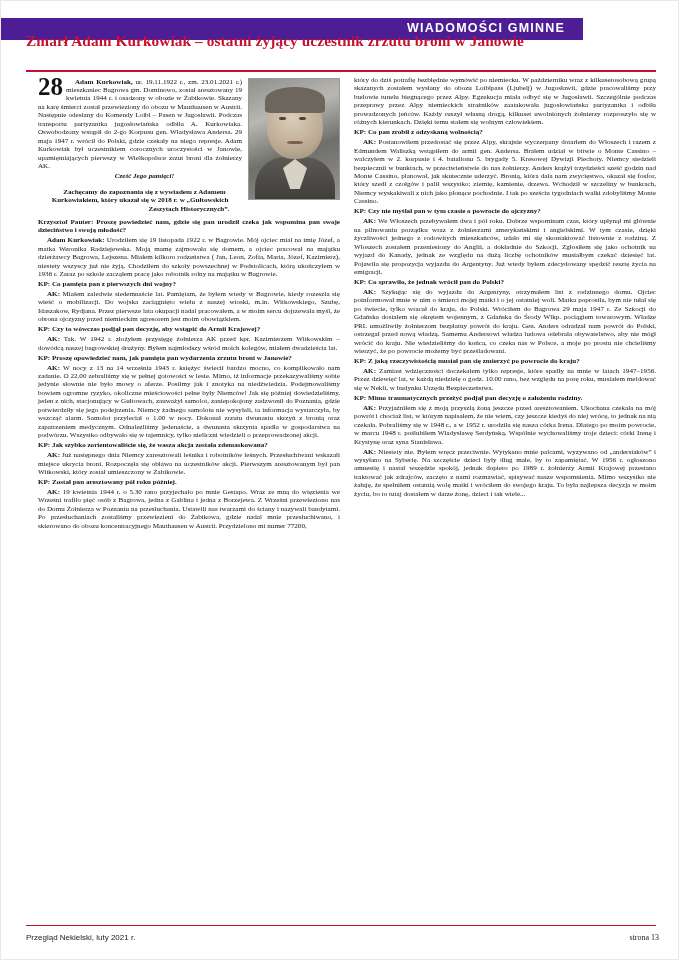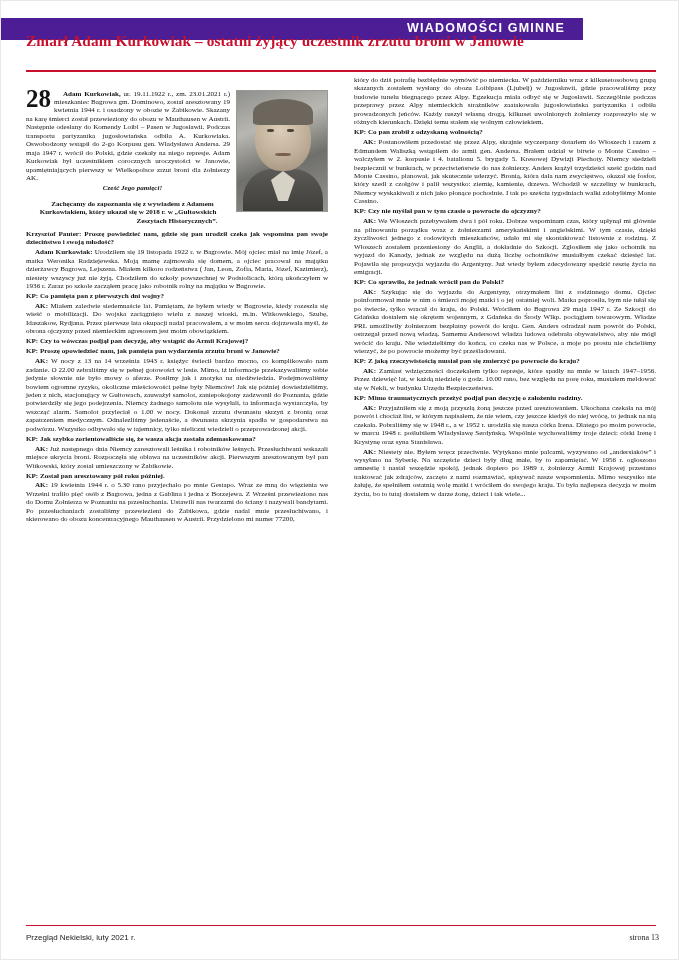--- a/index.html
+++ b/index.html
@@ -75,21 +75,21 @@
   }
   .col {
     position: absolute;
     top: 0;
     width: 302px;
     font-size: 7.1px;
     line-height: 8.45px;
     text-align: justify;
     color: #141414;
   }
-  .col-left { left: 0; margin-top: 12px; }
+  .col-left { left: 12px; }
   .col-right { left: 328px; }
   .col p {
     margin: 0 0 1.5px 0;
     text-indent: 9px;
   }
   .col p.noindent { text-indent: 0; }
   .dropcap {
     float: left;
     font-size: 25px;
     line-height: 20px;
@@ -231,20 +231,21 @@
 
       <div class="spacer-sm"></div>
 
       <p class="qa-q noindent">Krzysztof Pauter: Proszę powiedzieć nam, gdzie się pan urodził czeka jak wspomina pan swoje dzieciństwo i swoją młodość?</p>
       <p><span class="bold">Adam Kurkowiak:</span><span> Urodziłem się 19 listopada 1922 r. w Bagrowie. Mój ojciec miał na imię Józef, a matka Weronika Radziejewska. Moją mamę zajmowała się domem, a ojciec pracował na majątku dzierżawcy Bagrowa, Lejszena. Miałem kilkoro rodzeństwa ( Jan, Leon, Zofia, Maria, Józef, Kazimierz), niestety wszyscy już nie żyją. Chodziłem do szkoły powszechnej w Podstolicach, którą ukończyłem w 1936 r. Zaraz po szkole zacząłem pracę jako robotnik rolny na majątku w Bagrowie.</span></p>
 
       <p class="qa-q noindent">KP: Co pamięta pan z pierwszych dni wojny?</p>
       <p><span class="bold">AK:</span><span> Miałem zaledwie siedemnaście lat. Pamiętam, że byłem wtedy w Bagrowie, kiedy rozeszła się wieść o mobilizacji. Do wojska zaciągnięto wielu z naszej wioski, m.in. Witkowskiego, Szubę, Idaszakow, Rydjana. Przez pierwsze lata okupacji nadal pracowałem, a w moim sercu dojrzewała myśl, że obrona ojczyzny przed niemieckim agresorem jest moim obowiązkiem.</span></p>
 
       <p class="qa-q noindent">KP: Czy to wówczas podjął pan decyzję, aby wstąpić do Armii Krajowej?</p>
+      <p><span class="bold">AK:</span><span> Tak. W 1942 r. złożyłem przysięgę żołnierza AK przed kpr. Kazimierzem Witkowskim – dowódcą naszej bagrowskiej drużyny. Byłem najmłodszy wśród moich kolegów, miałem dwadzieścia lat.</span></p>
 
       <p class="qa-q noindent">KP: Proszę opowiedzieć nam, jak pamięta pan wydarzenia zrzutu broni w Janowie?</p>
       <p><span class="bold">AK:</span><span> W nocy z 13 na 14 września 1943 r. księżyc świecił bardzo mocno, co komplikowało nam zadanie. O 22.00 zebraliśmy się w pełnej gotowości w lesie. Mimo, iż informacje przekazywaliśmy sobie jedynie słownie nie było mowy o aferze. Posiłmy jak i znotyka na niedźwiedzia. Podejmowaliśmy bowiem ogromne ryzyko, okoliczne mieściowości pełne były Niemców! Jak się pόźniej dowiedzieliśmy, jeden z nich, stacjonujący w Gułtowach, zauważył samolot, zaniepokojony zadzwonił do Poznania, gdzie potwierdziły się jego podejrzenia. Niemcy żadnego samolotu nie wysyłali, ta informacja wystarczyła, by wszcząć alarm. Samolot przyleciał o 1.00 w nocy. Dokonał zrzutu dwunastu skrzyń z bronią oraz zapatrzeniem medycznym. Odnalezliśmy jedenaście, a dwunasta skrzynia spadła w gospodarstwa na podwórzu. Wszystko odbywało się w tajemnicy, tylko nieliczni wiedzieli o przeprowadzonej akcji.</span></p>
 
       <p class="qa-q noindent">KP: Jak szybko zorientowaliście się, że wasza akcja została zdemaskowana?</p>
       <p><span class="bold">AK:</span><span> Już następnego dnia Niemcy zaresztowali leśnika i robotników leśnych. Przesłuchiwani wskazali miejsce ukrycia broni. Rozpoczęła się obława na uczestników akcji. Pierwszym aresztowanym był pan Witkowski, który został umieszczony w Żabikowie.</span></p>
 
       <p class="qa-q noindent">KP: Został pan aresztowany pół roku później.</p>
       <p><span class="bold">AK:</span><span> 19 kwietnia 1944 r. o 5.30 rano przyjechało po mnie Gestapo. Wraz ze mną do więzienia we Wrześni trafiło pięć osób z Bagrowa, jedna z Gablina i jedna z Borzejewa. Z Wrześni przewieziono nas do Domu Żołnierza w Poznaniu na przesłuchania. Ustawili nas twarzami do ściany i nazywali bandytami. Po przesłuchaniach zostaliśmy przewiezieni do Żabikowa, gdzie nadal mnie przesłuchiwano, i skierowano do obozu koncentracyjnego Mauthausen w Austrii. Przydzielono mi numer 77200,</span></p>
 

